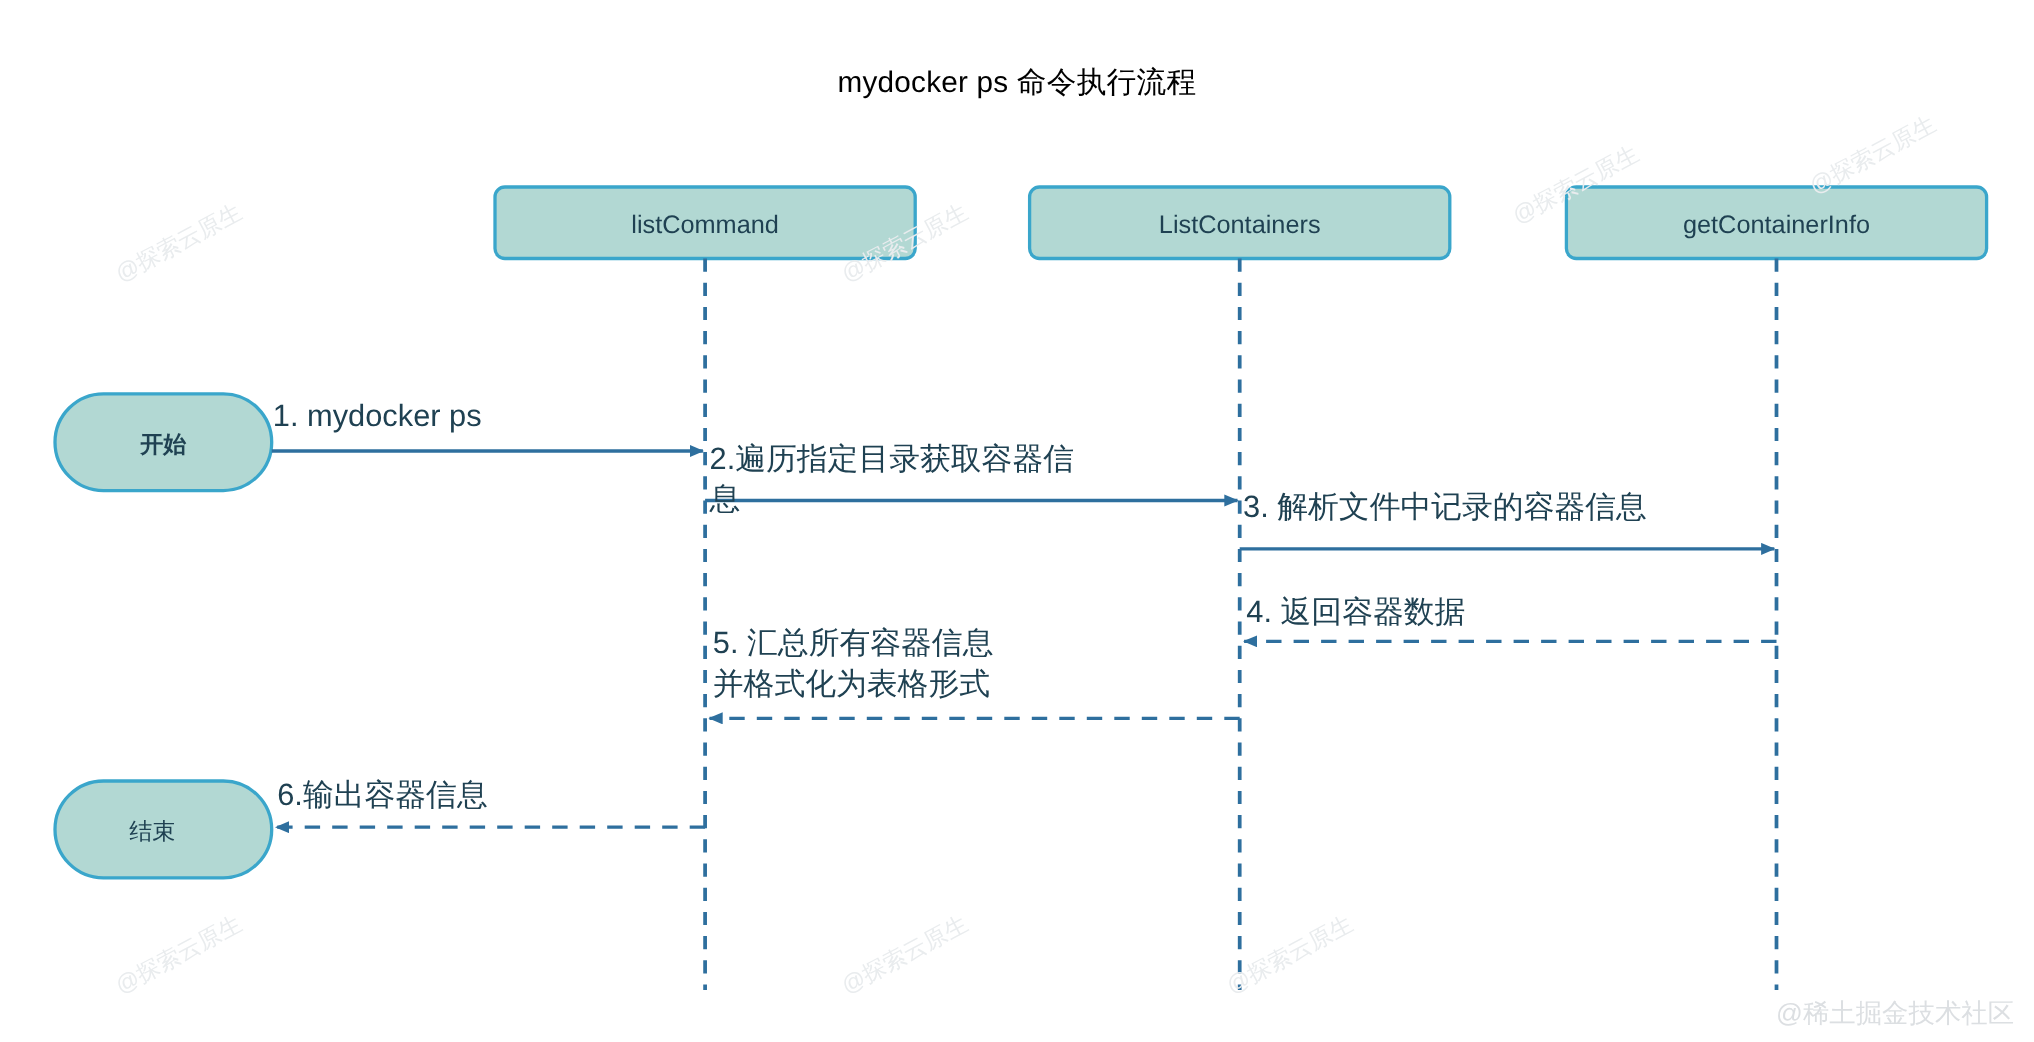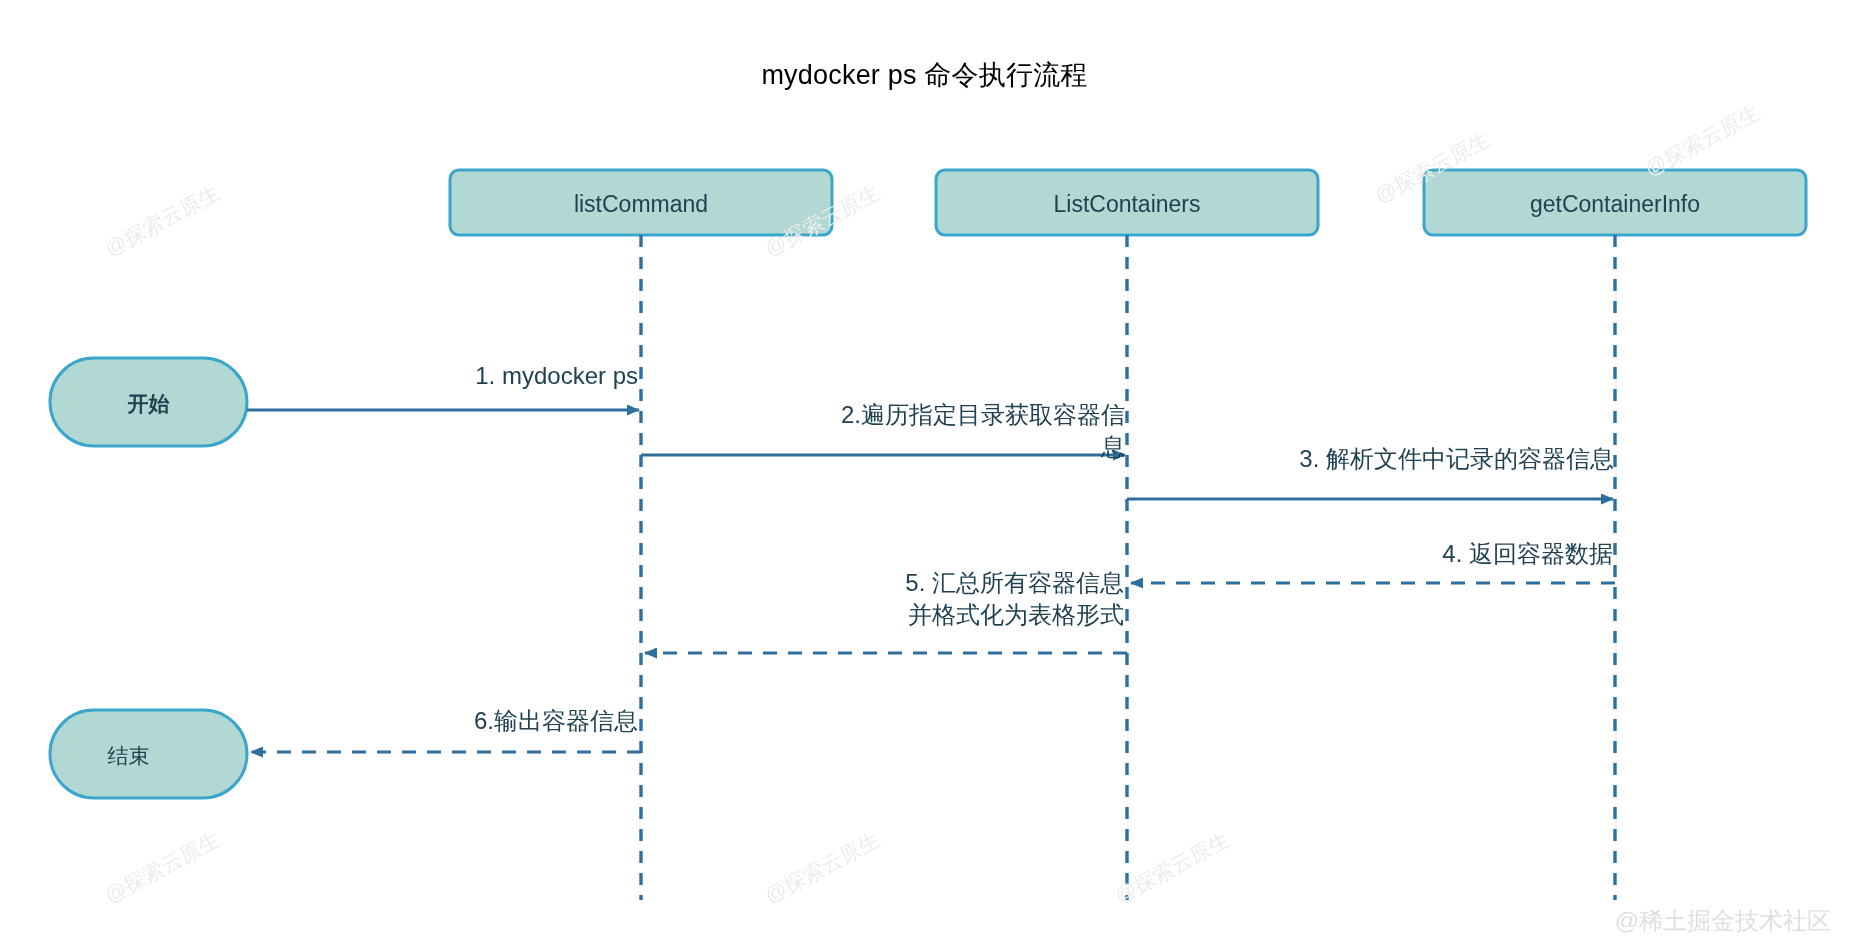--- a/index.html
+++ b/index.html
@@ -58,23 +58,23 @@
   .node-label {
     position: absolute;
     font-size: 21px;
     color: #1f4152;
     text-align: center;
     white-space: pre;
   }
 
   .msg-label {
     position: absolute;
-    font-size: 24px;
+    font-size: 28px;
     color: #1f4152;
-    text-align: right;
+    text-align: left;
     white-space: pre;
     line-height: 1.32;
   }
 
   
   .wm {
     position: absolute;
     color: #e9ecee;
     font-size: 21px;
     white-space: pre;
@@ -150,21 +150,21 @@
   <div class="wm" style="left:760px; top:885px;">@探索云原生</div>
   <div class="wm" style="left:1110px; top:885px;">@探索云原生</div>
 
   <div class="txt" id="diagram-title">mydocker ps 命令执行流程</div>
 
   <div class="participant-label" style="left:450px; top:191px; width:382px;">listCommand</div>
   <div class="participant-label" style="left:936px; top:191px; width:382px;">ListContainers</div>
   <div class="participant-label" style="left:1424px; top:191px; width:382px;">getContainerInfo</div>
 
   <div class="node-label" style="left:50px; top:390px; width:197px;font-weight:bold;">开始</div>
-  <div class="node-label" style="left:40px; top:742px; width:177px;">结束</div>
+  <div class="node-label" style="left:50px; top:742px; width:177px;">结束</div>
 
   <div class="msg-label" style="left:248px; top:360px; width:390px;">1. mydocker ps</div>
 
   <div class="msg-label" style="left:645px; top:399px; width:480px;">2.遍历指定目录获取容器信
 息</div>
 
   <div class="msg-label" style="left:1130px; top:443px; width:484px;">3. 解析文件中记录的容器信息</div>
 
   <div class="msg-label" style="left:1133px; top:538px; width:480px;">4. 返回容器数据</div>
 

